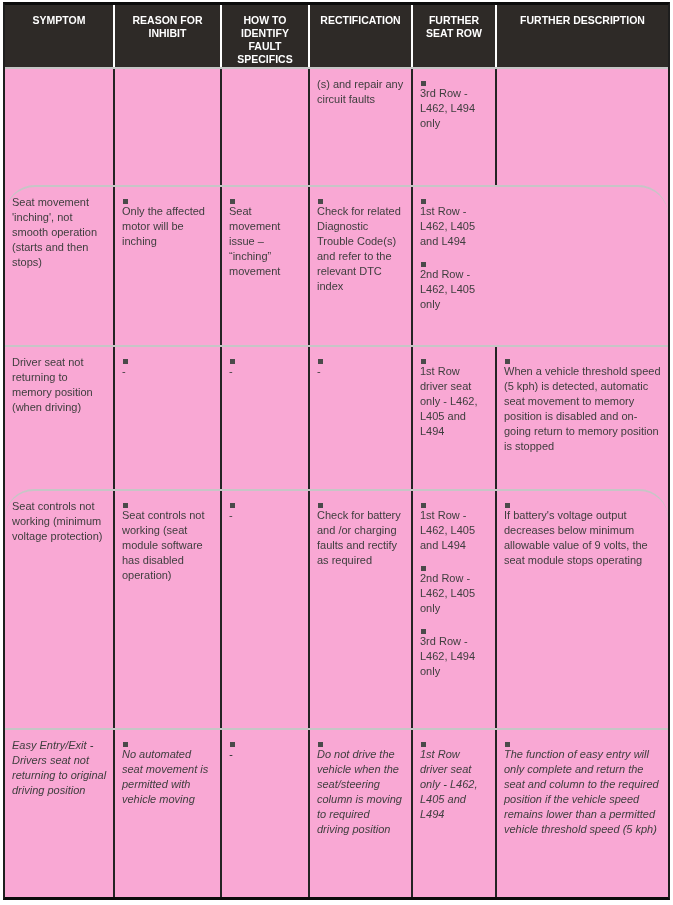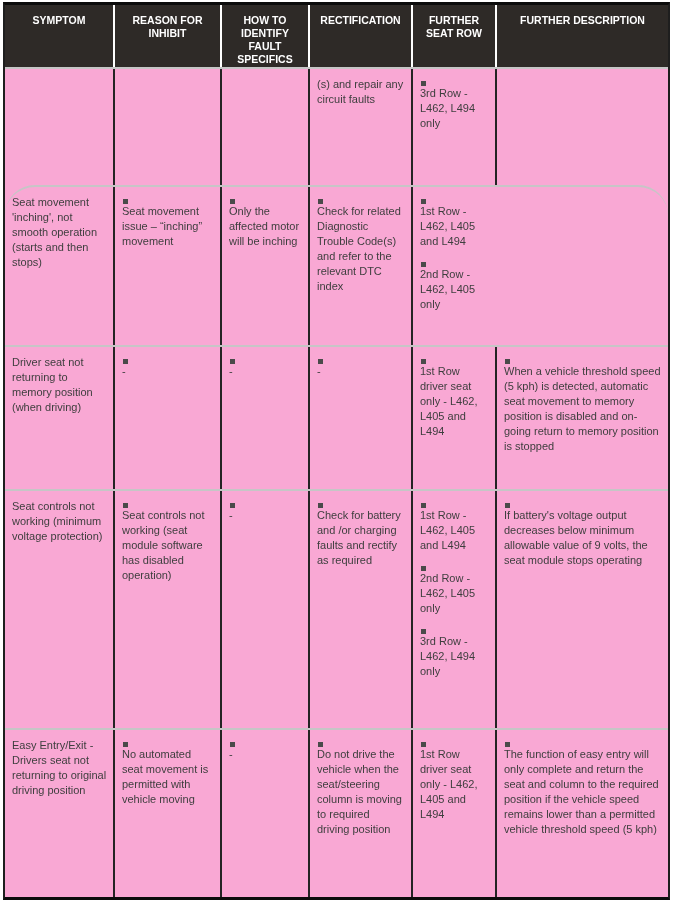--- a/index.html
+++ b/index.html
@@ -48,22 +48,22 @@
     overflow: hidden;
   }
   .th:first-child { border-left: none; }
   .trow {
     box-sizing: border-box;
     border-top: 2px solid #c6c6c6;
   }
   .trow:nth-of-type(1) { height: 118px; }
   .trow:nth-of-type(2) { height: 160px; border-radius: 30px; }
   .trow:nth-of-type(3) { height: 144px; }
-  .trow:nth-of-type(4) { height: 239px; }
-  .trow:nth-of-type(5) { height: 169px; }
+  .trow:nth-of-type(4) { height: 239px; border-radius: 29px; }
+  .trow:nth-of-type(5) { height: 169px; font-style: italic; }
   .td {
     box-sizing: border-box;
     border-left: 2px solid #242424;
     padding: 8px 6px 4px 7px;
     overflow: hidden;
   }
   .td:first-child { border-left: none; }
   .ptext {
     font-size: 11px;
     line-height: 15px;
@@ -118,27 +118,27 @@
           </div>
           <div class="td"></div>
         </div>
         <div class="trow grid6">
           <div class="td">
             <div class="ptext">Seat movement 'inching', not smooth operation (starts and then stops)</div>
           </div>
           <div class="td">
             <div class="bullet-item">
               <span class="bullet"></span>
+              <span class="btext">Only the affected motor will be inching</span>
+            </div>
+          </div>
+          <div class="td">
+            <div class="bullet-item">
+              <span class="bullet"></span>
               <span class="btext">Seat movement issue – “inching” movement</span>
-            </div>
-          </div>
-          <div class="td">
-            <div class="bullet-item">
-              <span class="bullet"></span>
-              <span class="btext">Only the affected motor will be inching</span>
             </div>
           </div>
           <div class="td">
             <div class="bullet-item">
               <span class="bullet"></span>
               <span class="btext">Check for related Diagnostic Trouble Code(s) and refer to the relevant DTC index</span>
             </div>
           </div>
           <div class="td">
             <div class="bullet-item">

